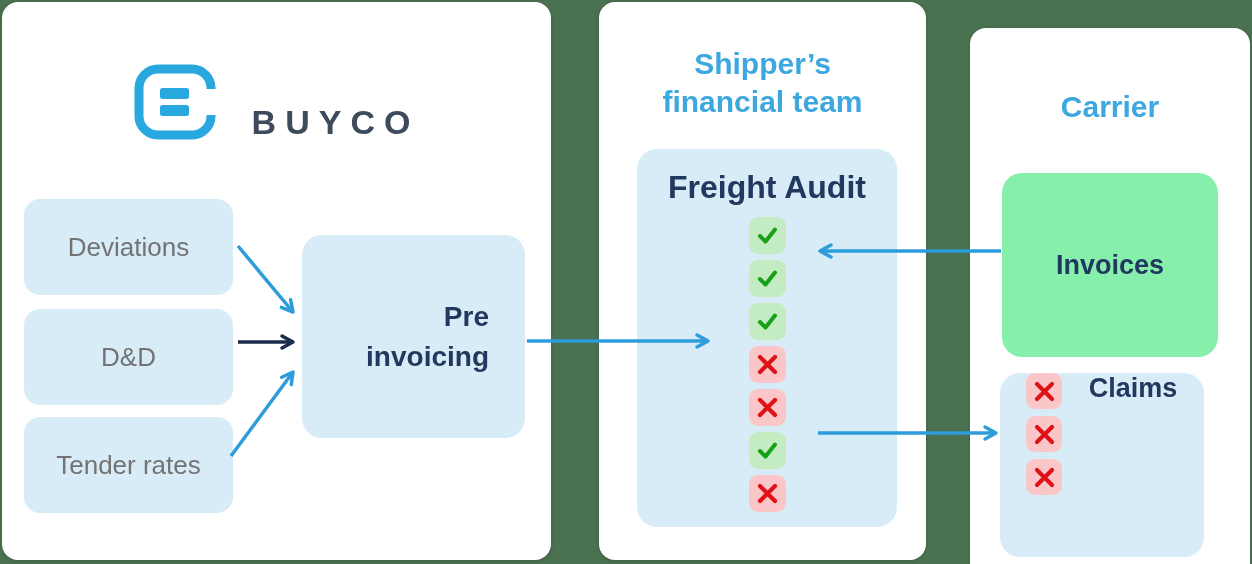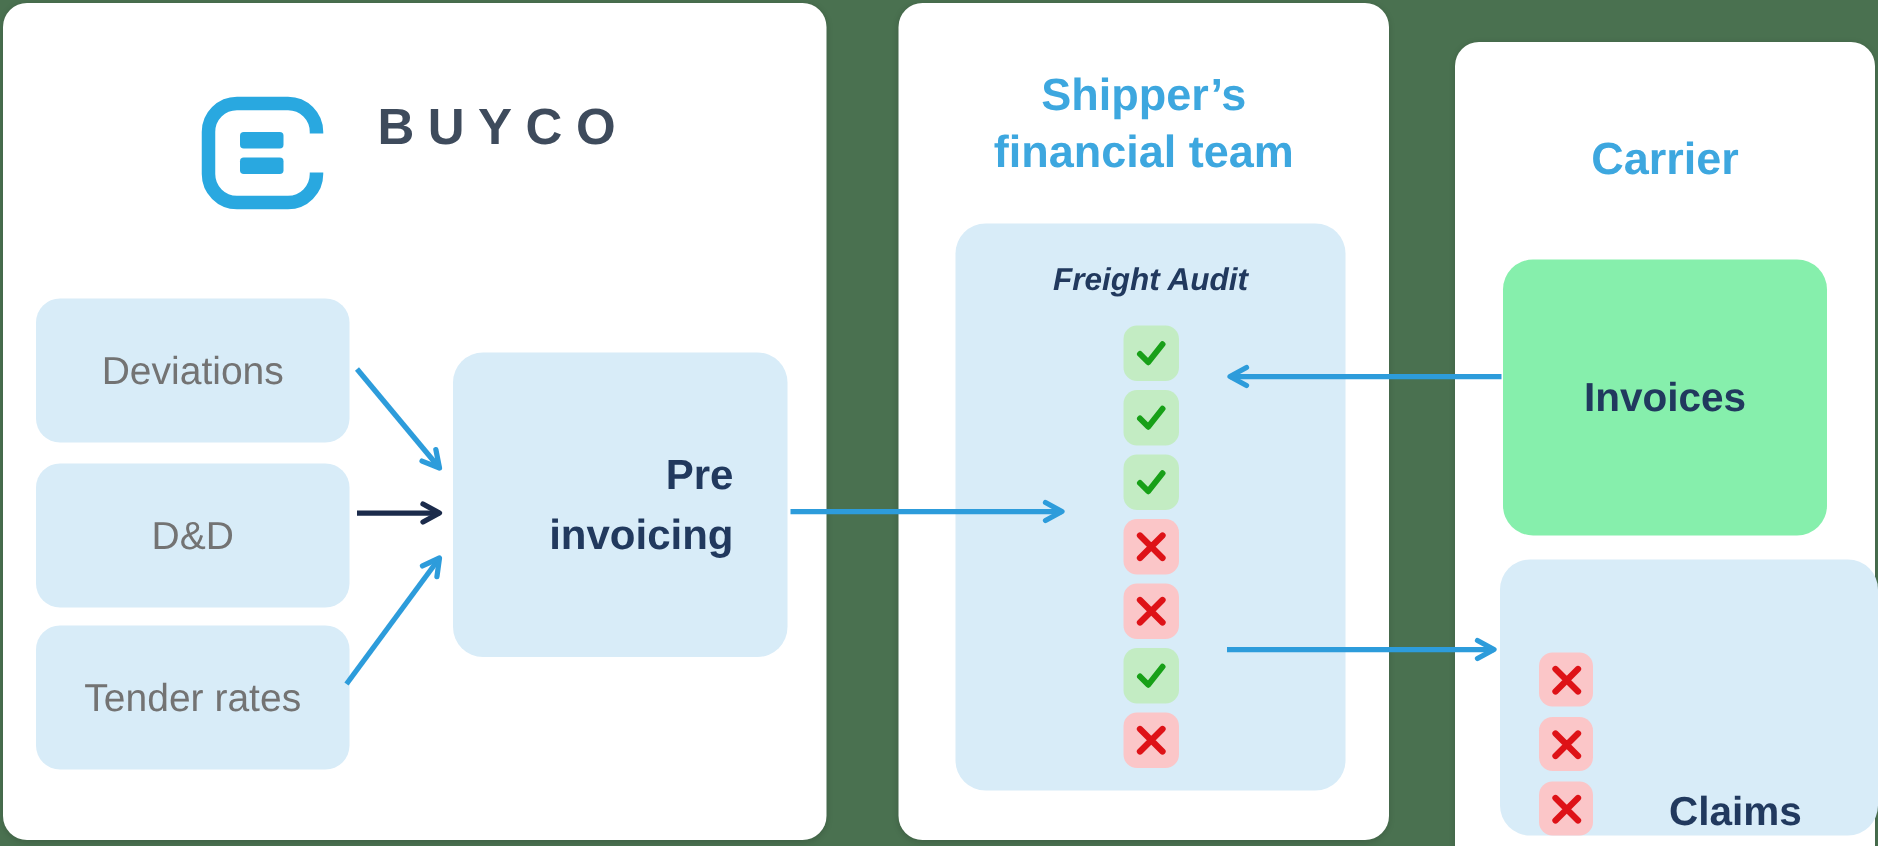--- a/index.html
+++ b/index.html
@@ -17,21 +17,21 @@
     border-radius:16px;
     box-shadow:0 1px 4px rgba(0,0,0,0.15);
   }
   #panel-buyco   { left:2px;   width:549px; }
   #panel-shipper { left:599px; width:327px; }
   #panel-carrier { left:970px; width:280px;margin-top:26px; }
 
   
   .logo-row {
     position:absolute; top:62px; left:0; width:100%;
-    display:flex; align-items:flex-start; justify-content:center; gap:36px;
+    display:flex; align-items:flex-end; justify-content:center; gap:36px;
   }
   .logo-mark { width:82px; height:76px; flex:0 0 auto; }
   .logo-word {
     font-size:34px; font-weight:700; letter-spacing:9px;
     color:#3E4B5C; transform:translateY(2px);
   }
   .srcbox {
     position:absolute; left:22px; width:209px; height:96px;
     background:#D8ECF8; border-radius:16px;
     display:flex; align-items:center; justify-content:center;
@@ -55,46 +55,45 @@
     font-size:30px; line-height:38px;
   }
   #heading-shipper { top:43px; padding:0 40px; }
   #heading-carrier { top:60px; }
   .auditbox {
     position:absolute; left:38px; top:147px; width:260px; height:378px;
     background:#D8ECF8; border-radius:20px;
     padding-top:22px;
   }
   .audit-title {
-    text-align:center; font-size:21px; font-weight:700; color:#21395E;
+    text-align:center; font-size:32px; font-weight:700; color:#21395E;
     line-height:32px;
-    font-style:italic;
   }
   .marks-col {
     margin-top:14px;
     display:flex; flex-direction:column; align-items:center; gap:6px;
   }
   .mark {
     width:37px; height:37px; border-radius:9px;
     display:flex; align-items:center; justify-content:center;
   }
   .mark.pass { background:#C3ECC3; }
   .mark.fail { background:#FBC6C8; }
 
   
   .invoicesbox {
     position:absolute; left:32px; top:145px; width:216px; height:184px;
     background:#86efac; border-radius:20px;
     display:flex; align-items:center; justify-content:center;
     font-size:27px; font-weight:700; color:#21395E;
   }
   .claimsbox {
-    position:absolute; left:30px; top:345px; width:252px; height:184px;
+    position:absolute; left:30px; top:345px; width:204px; height:184px;
     background:#D8ECF8; border-radius:20px;
-    display:flex; align-items:flex-end; padding-left:26px;
+    display:flex; align-items:flex-start; padding-left:26px;
   }
   .claims-marks { display:flex; flex-direction:column; gap:7px; }
   .claimsbox .mark { width:36px; height:36px; }
   .claims-label {
     flex:1; text-align:center;
     font-size:27px; font-weight:700; color:#21395E;
   }
 
   
   #arrows {

